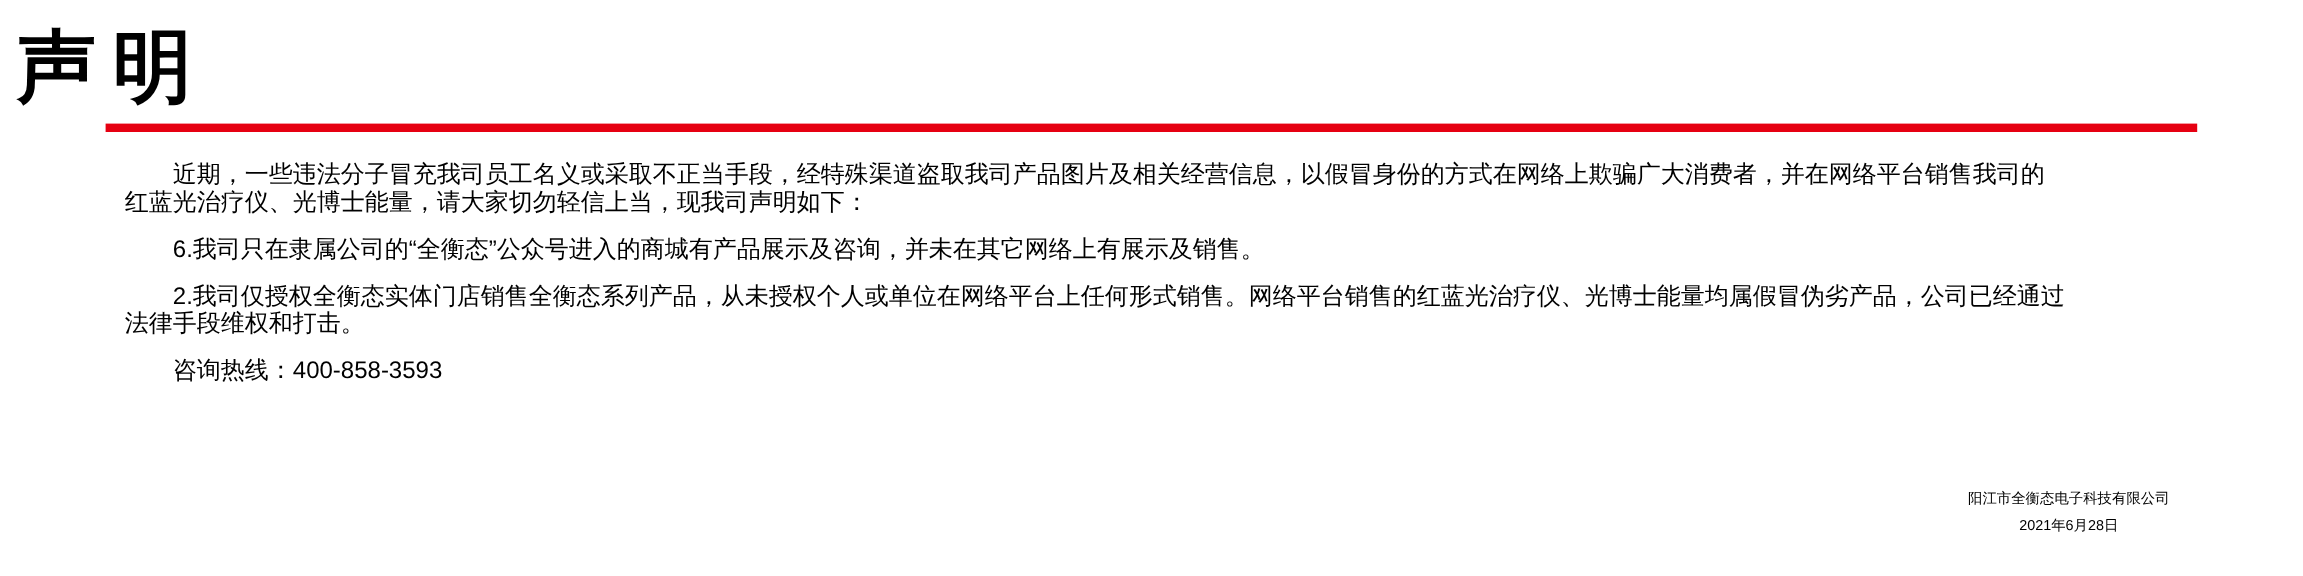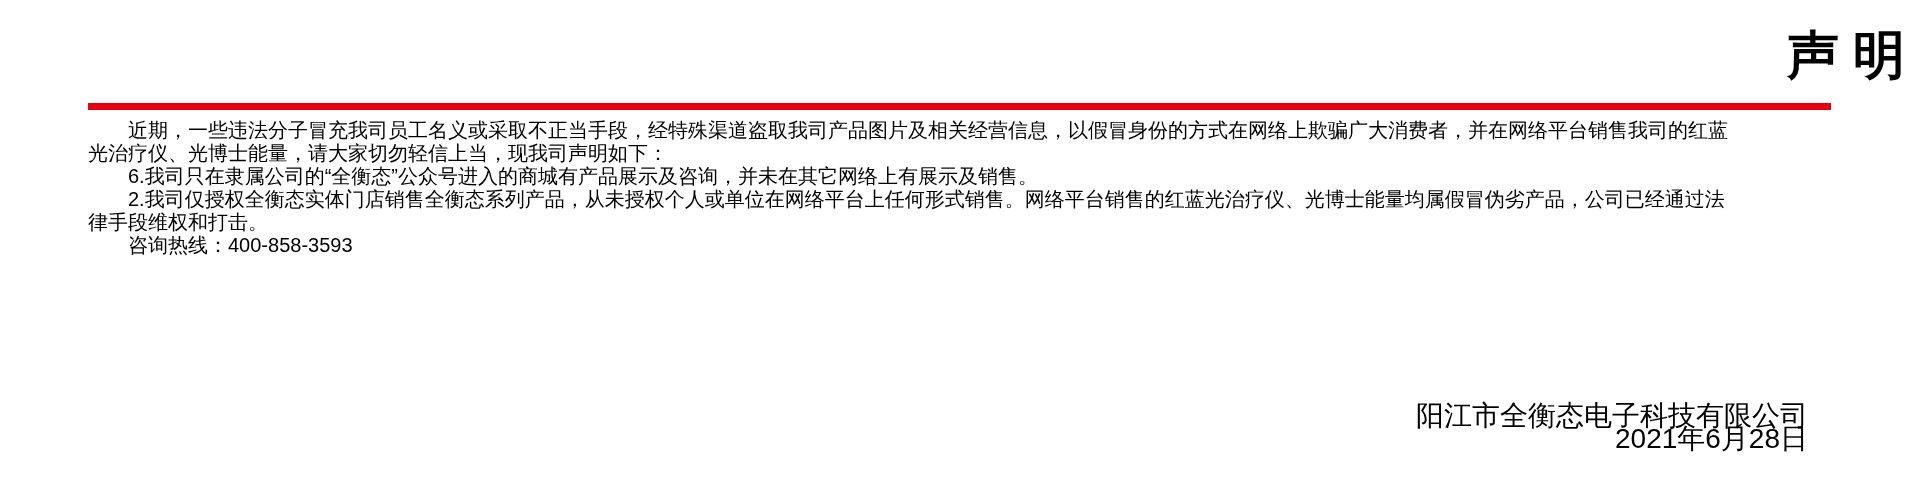--- a/index.html
+++ b/index.html
@@ -15,22 +15,22 @@
     font-family: "Liberation Sans", "DejaVu Sans", sans-serif;
     color: #000000;
     overflow: hidden;
   }
   .title {
     position: absolute;
     top: 18px;
     left: 0;
     right: 0;
     margin: 0;
-    text-align: right;
-    font-size: 52px;
+    text-align: left;
+    font-size: 66px;
     line-height: 74px;
     font-weight: bold;
     letter-spacing: 14px;
     text-indent: 14px;
     color: #000000;
   }
   .rule {
     position: absolute;
     top: 103px;
     left: 88px;
@@ -41,33 +41,33 @@
   .body-block {
     position: absolute;
     top: 119px;
     left: 88px;
     width: 1650px;
     font-size: 20px;
     line-height: 23px;
     text-align: left;
   }
   .body-block p {
-    margin: 0;
+    margin: 16px;
     text-indent: 2em;
   }
   .body-block p.statement {
     margin-top: 31px;
   }
   .signature {
     position: absolute;
     top: 404px;
     right: 111px;
-    font-size: 28px;
+    font-size: 12px;
     line-height: 23px;
-    text-align: right;
+    text-align: center;
   }
 </style>
 </head>
 <body>
 
 <div class="page">
 
   <h1 class="title" data-bind="header.title">声明</h1>
 
   <div class="rule" data-bind-style="background-color:page.accent_red" style="background-color: rgb(230, 0, 18);"></div>

